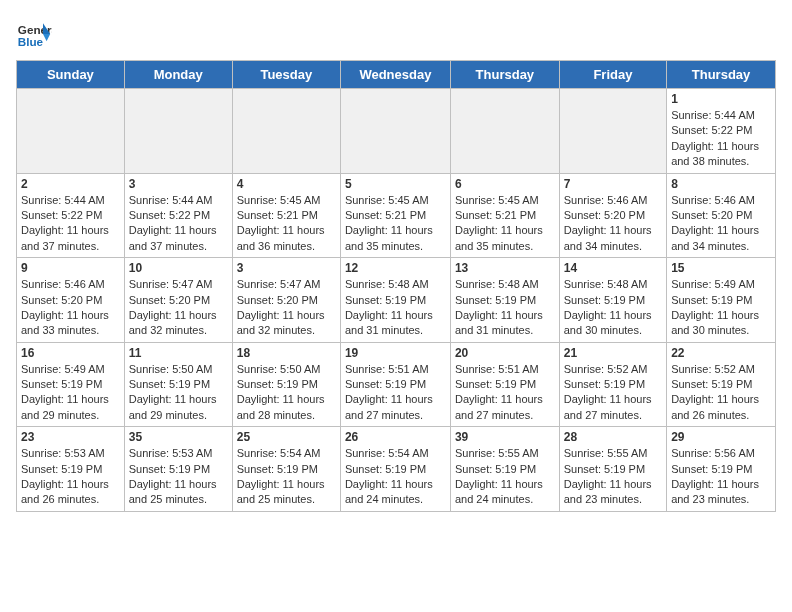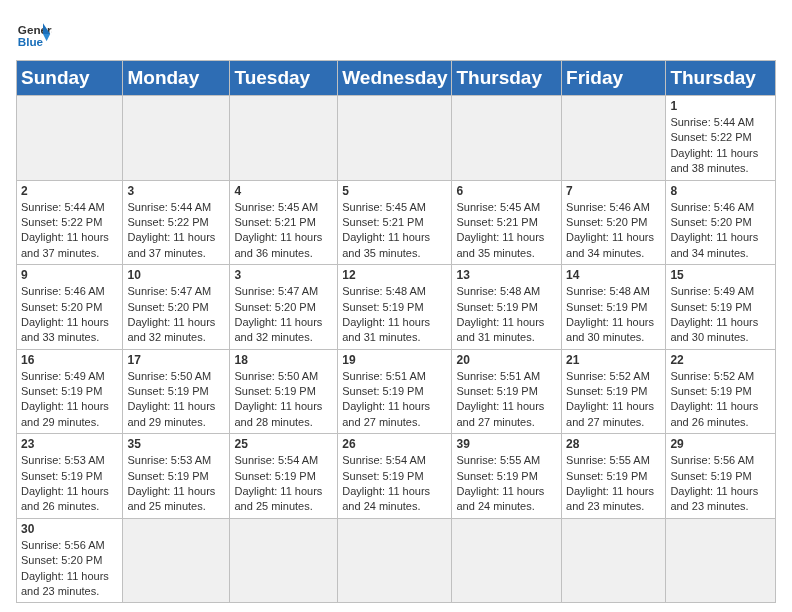--- a/index.html
+++ b/index.html
@@ -39,22 +39,22 @@
     }
     .calendar {
       width: 100%;
       border-collapse: collapse;
       font-size: 11px;
     }
     .calendar thead tr th {
       background-color: #2e6db4;
       color: #fff;
       padding: 6px 4px;
-      text-align: left;
-      font-size: 19px;
+      text-align: center;
+      font-size: 13px;
       font-weight: bold;
       border: 1px solid #c0c0c0;
     }
     .calendar tbody tr td {
       border: 1px solid #c0c0c0;
       vertical-align: top;
       padding: 3px 4px;
       width: 113px;
       min-height: 70px;
       background: #fff;
@@ -176,21 +176,21 @@
           <div class="day-number">15</div>
           <div class="day-info">Sunrise: 5:49 AM<br>Sunset: 5:19 PM<br>Daylight: 11 hours and 30 minutes.</div>
         </td>
       </tr>
       <tr>
         <td>
           <div class="day-number">16</div>
           <div class="day-info">Sunrise: 5:49 AM<br>Sunset: 5:19 PM<br>Daylight: 11 hours and 29 minutes.</div>
         </td>
         <td>
-          <div class="day-number">17</div>
+          <div class="day-number">11</div>
           <div class="day-info">Sunrise: 5:50 AM<br>Sunset: 5:19 PM<br>Daylight: 11 hours and 29 minutes.</div>
         </td>
         <td>
           <div class="day-number">18</div>
           <div class="day-info">Sunrise: 5:50 AM<br>Sunset: 5:19 PM<br>Daylight: 11 hours and 28 minutes.</div>
         </td>
         <td>
           <div class="day-number">19</div>
           <div class="day-info">Sunrise: 5:51 AM<br>Sunset: 5:19 PM<br>Daylight: 11 hours and 27 minutes.</div>
         </td>
@@ -229,27 +229,15 @@
           <div class="day-info">Sunrise: 5:55 AM<br>Sunset: 5:19 PM<br>Daylight: 11 hours and 24 minutes.</div>
         </td>
         <td>
           <div class="day-number">28</div>
           <div class="day-info">Sunrise: 5:55 AM<br>Sunset: 5:19 PM<br>Daylight: 11 hours and 23 minutes.</div>
         </td>
         <td>
           <div class="day-number">29</div>
           <div class="day-info">Sunrise: 5:56 AM<br>Sunset: 5:19 PM<br>Daylight: 11 hours and 23 minutes.</div>
         </td>
-      </tr>
-      <tr>
-        <td>
-          <div class="day-number">30</div>
-          <div class="day-info">Sunrise: 5:56 AM<br>Sunset: 5:20 PM<br>Daylight: 11 hours and 23 minutes.</div>
-        </td>
-        <td class="empty"></td>
-        <td class="empty"></td>
-        <td class="empty"></td>
-        <td class="empty"></td>
-        <td class="empty"></td>
-        <td class="empty"></td>
       </tr>
     </tbody>
 </table>
 
 </body></html>

